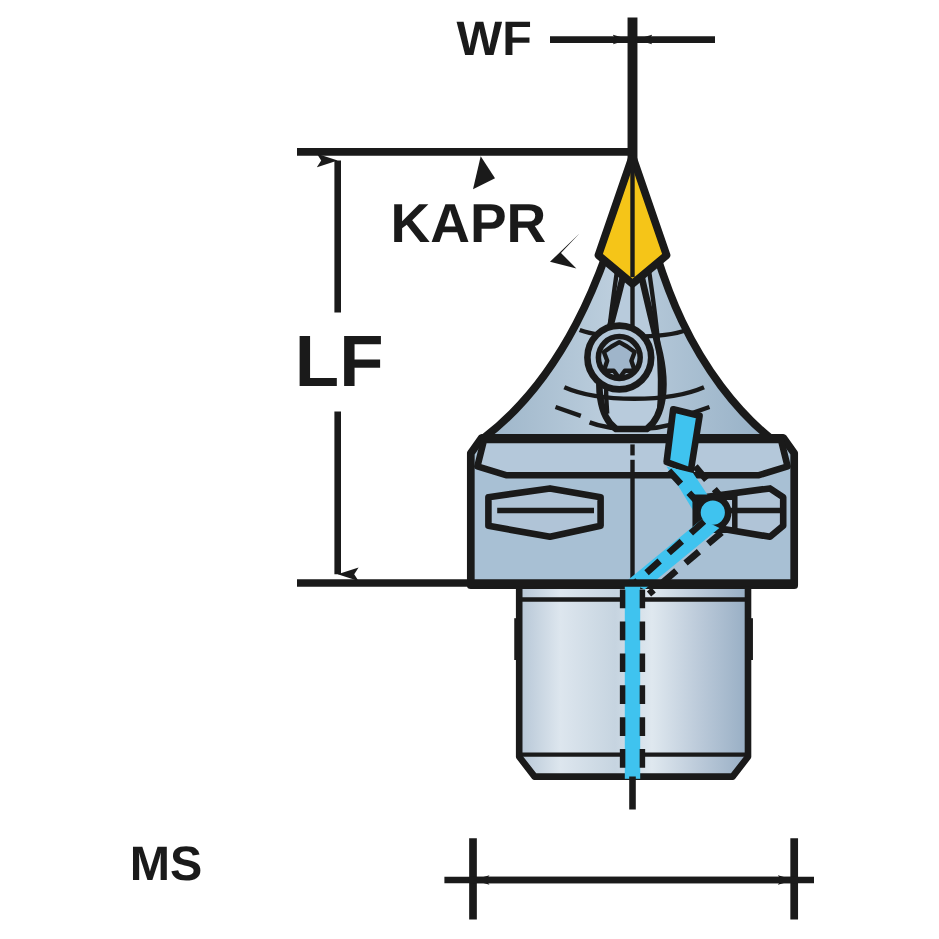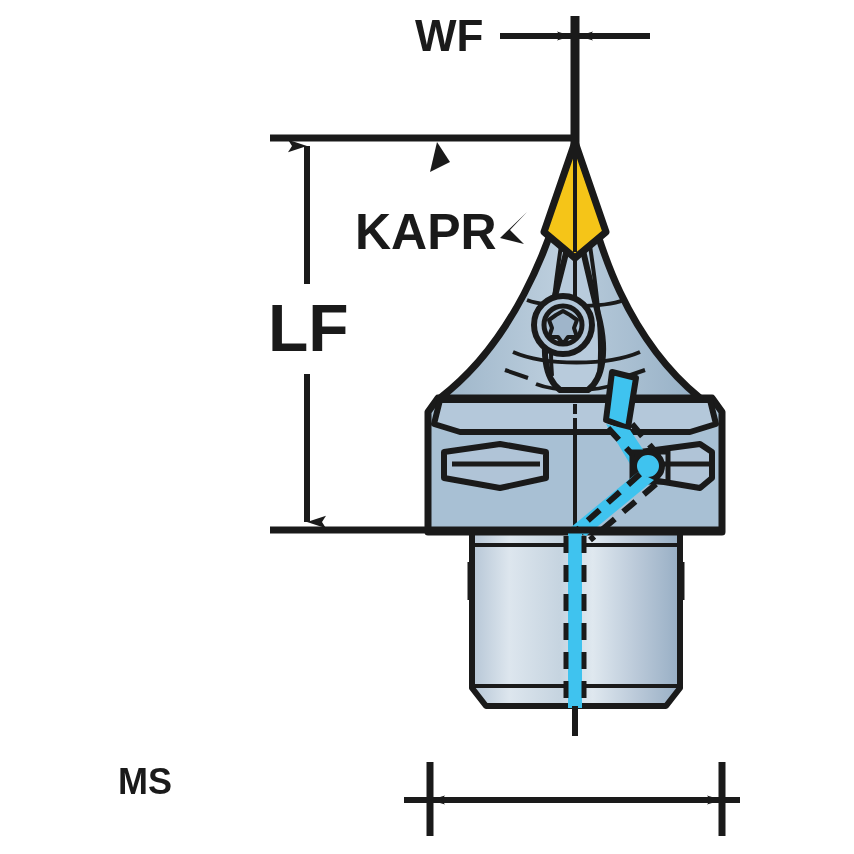--- a/index.html
+++ b/index.html
@@ -4,24 +4,24 @@
 <style>
   html,body{margin:0;padding:0;background:#ffffff;}
   body{width:854px;height:854px;overflow:hidden;
        font-family:"Liberation Sans", sans-serif;}
   #stage{position:relative;width:854px;height:810px;background:#fff;}
   #stage svg{position:absolute;top:0;left:0;}
   .lbl{position:absolute;color:#1a1a1a;font-weight:bold;
        font-family:"Liberation Sans", sans-serif;white-space:nowrap;
        line-height:1;}
   #wf-label{left:415px;top:14px;font-size:44px;}
-  #kapr-label{left:355px;top:178px;font-size:50px;margin-top:29px;}
+  #kapr-label{left:355px;top:178px;font-size:50px;}
   #lf-label{left:268px;top:295px;font-size:66px;}
   #dcon-wrap{left:118px;top:764px;font-size:50px;display:flex;align-items:baseline;}
-  #dcon-sub{font-size:36px;}
+  #dcon-sub{font-size:44px;}
 </style>
 </head>
 <body>
 
 <div id="stage">
 
   <svg width="854" height="854" viewBox="0 0 854 854">
     <defs>
       <linearGradient id="shankGrad" x1="0" y1="0" x2="1" y2="0">
         <stop offset="0%" stop-color="#b6c6d6"></stop>

